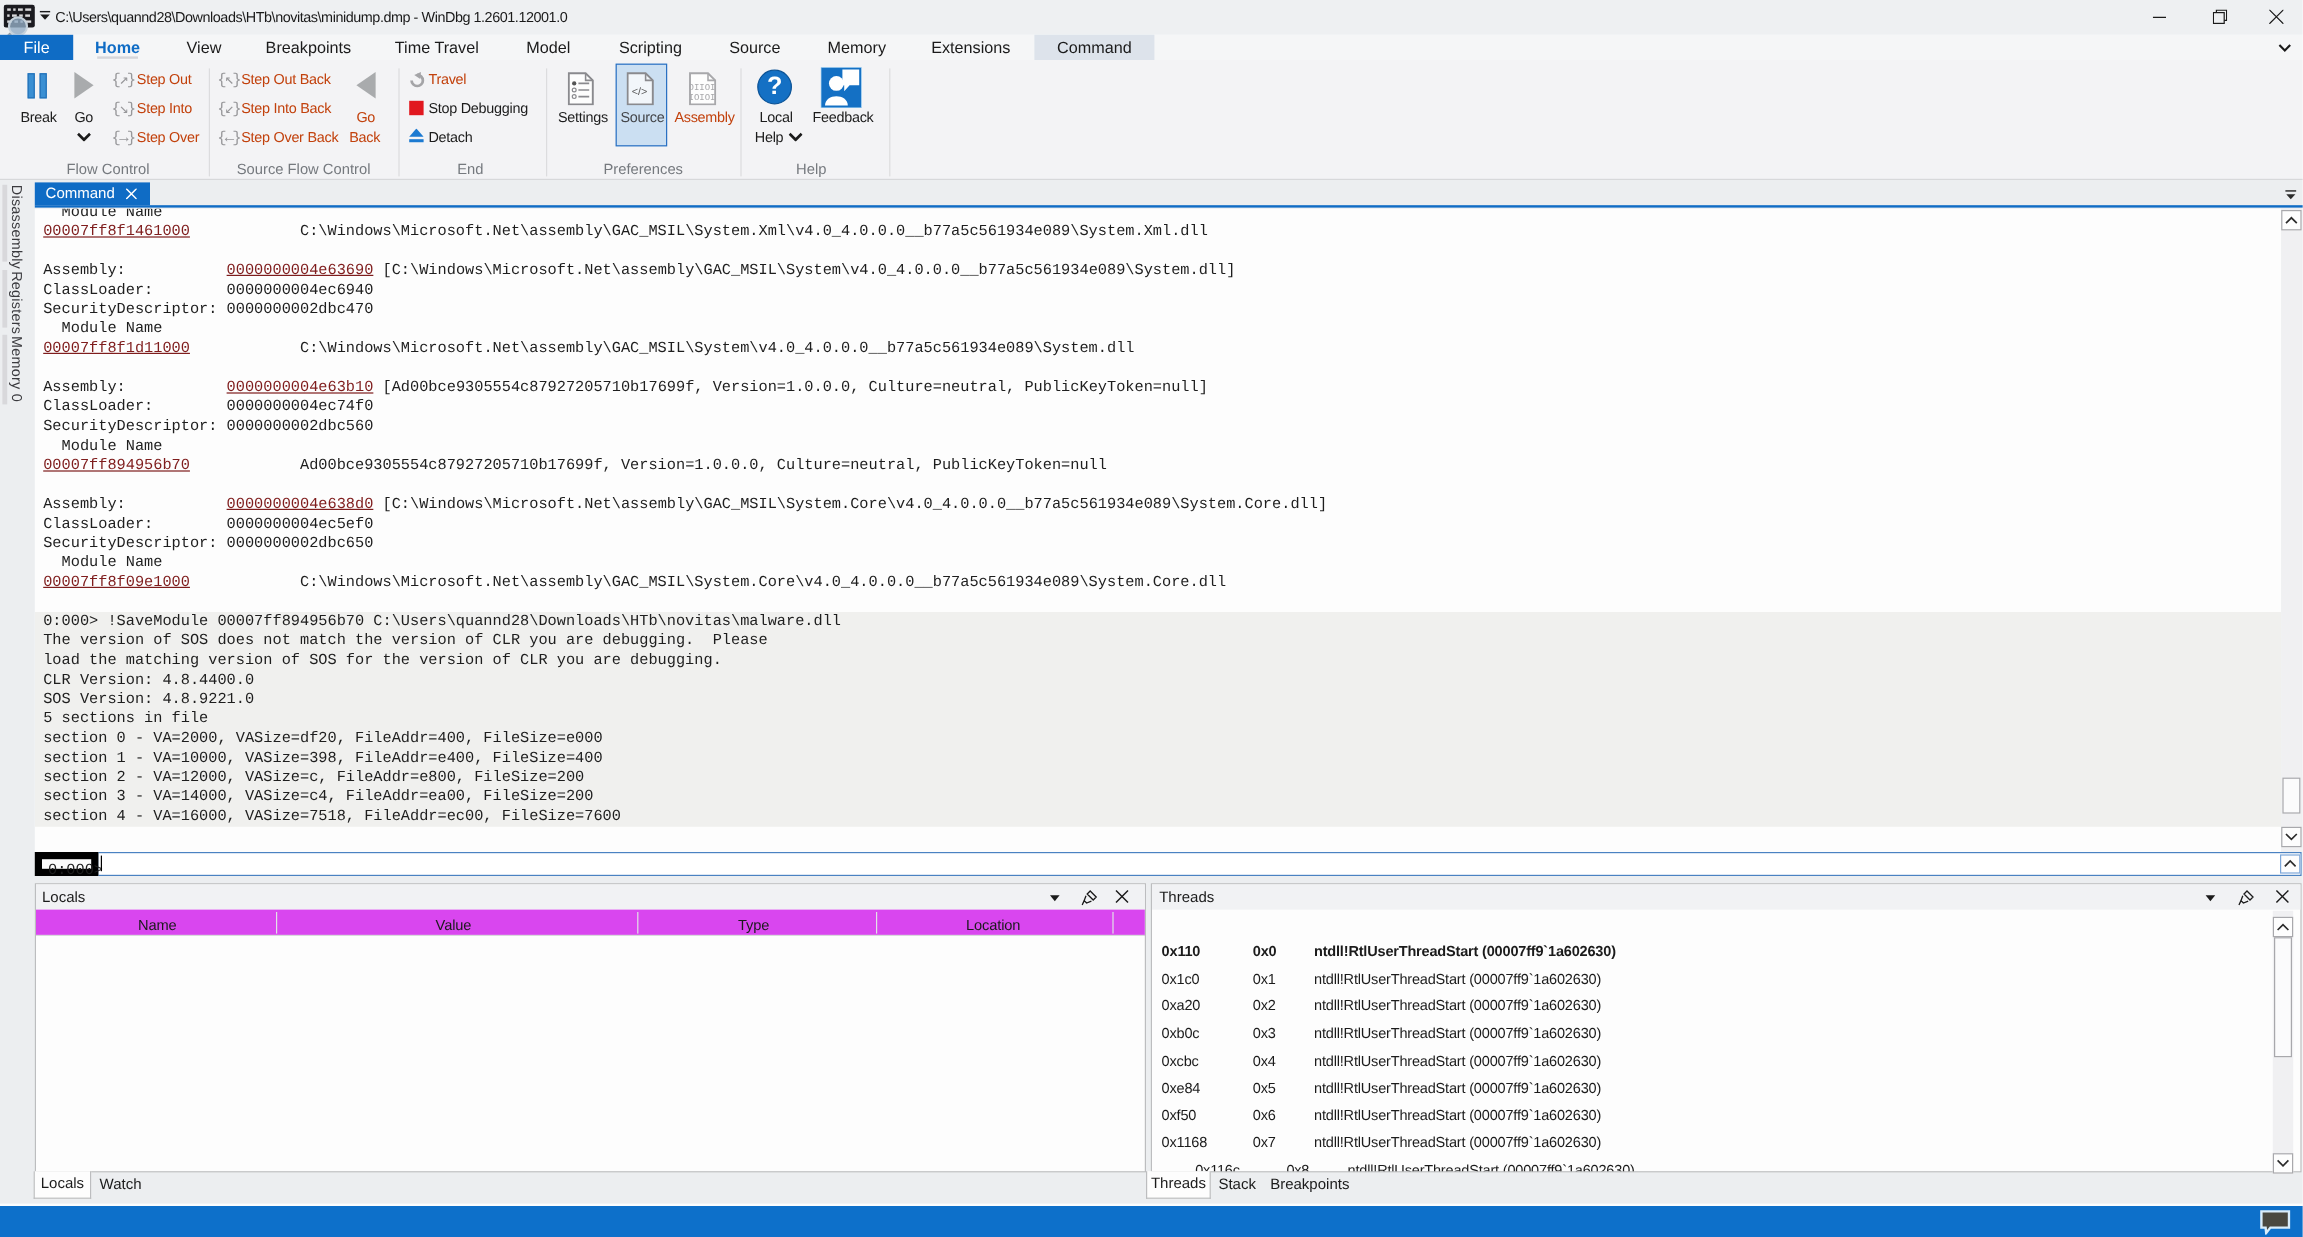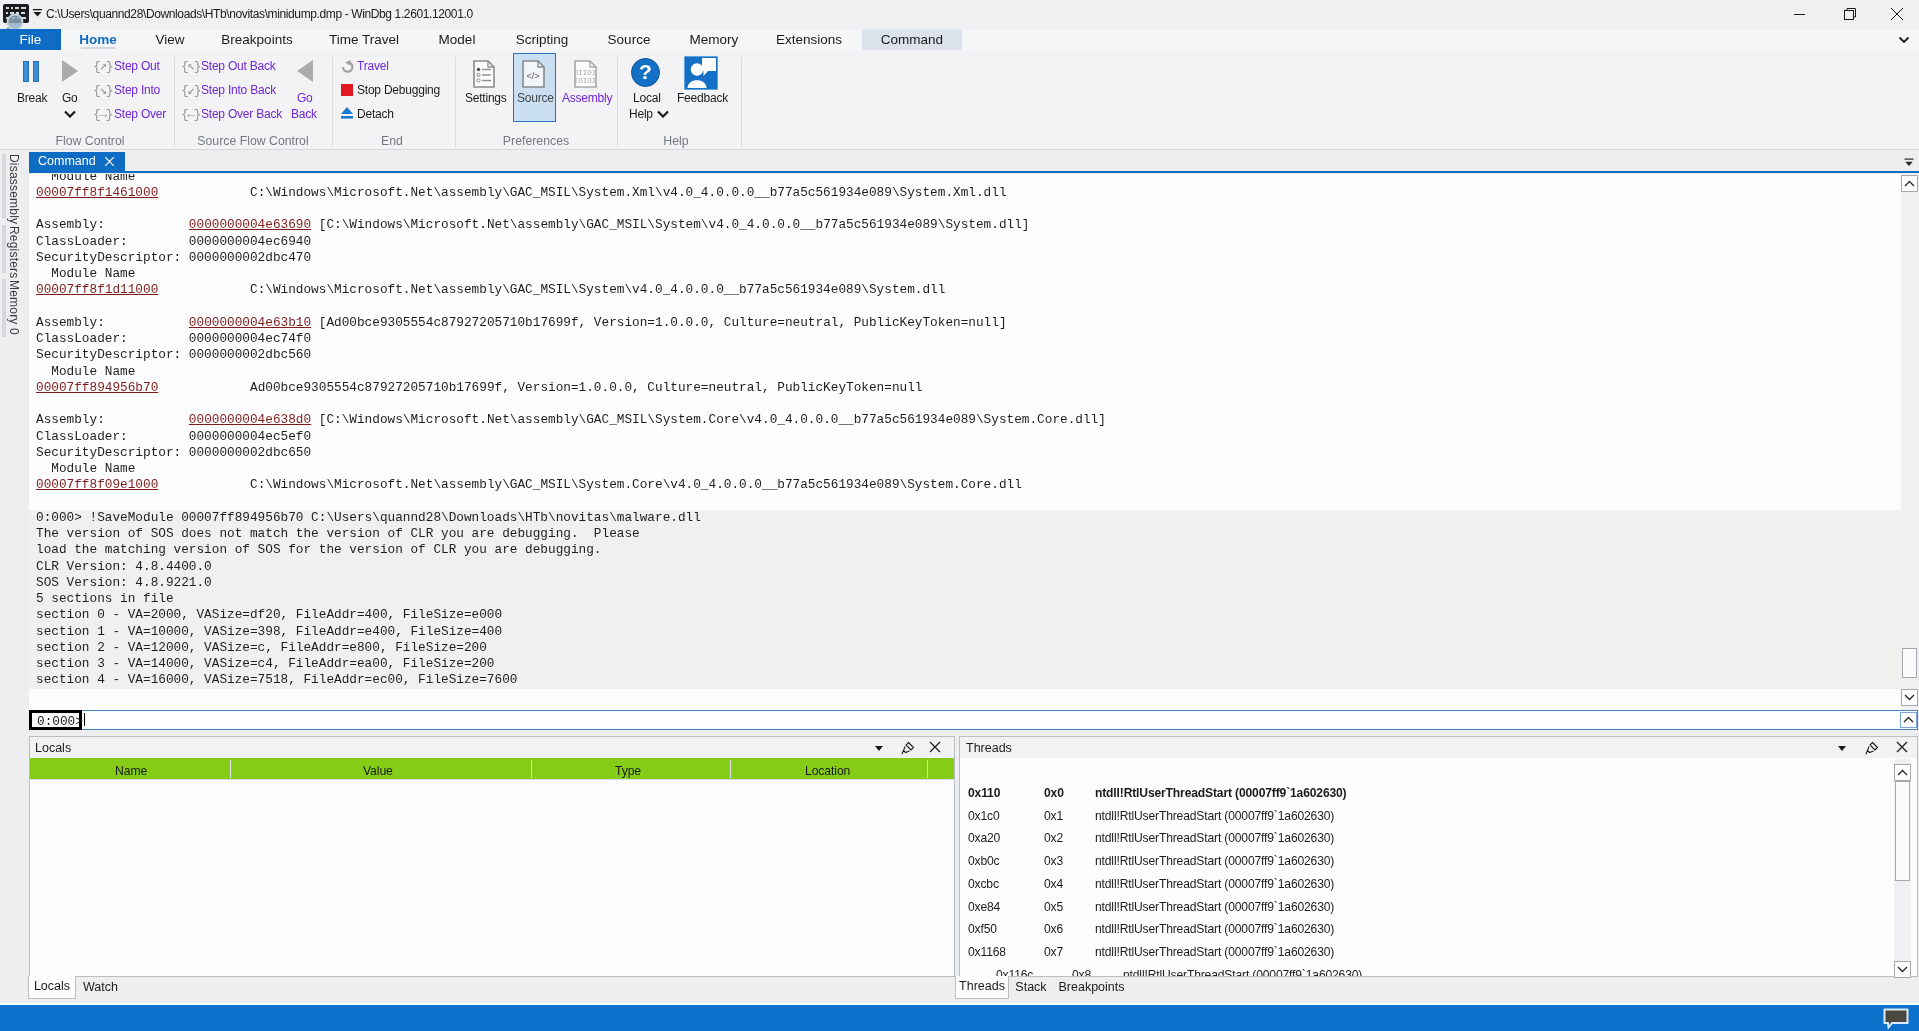--- a/index.html
+++ b/index.html
@@ -17,21 +17,21 @@
 #filetab { left:0; top:29px; width:61px; height:21px; background:#0f6cc5; color:#fff; text-align:center; line-height:21px; font-size:13.5px; }
 .mitem { top:29px; height:21px; line-height:21px; font-size:13.5px; color:#1b1b1b; text-align:center; white-space:nowrap; }
 #m-home { color:#0f6cc5; font-weight:700; }
 #m-cmd { background:#dde3eb; }
 #ribcollapse { left:1898px; top:36px; }
 
 #ribbon { left:0; top:50px; width:1919px; height:100px; background:#f3f3f5; border-bottom:1px solid #d7d8da; }
 .rsep { top:57px; width:1px; height:90px; background:#dcdcde; }
 .rlabel { top:134px; font-size:12.3px; color:#75797e; text-align:center; transform:translateX(-50%); white-space:nowrap; }
 .rtext { font-size:12px; letter-spacing:-0.22px; color:#1c1c1c; white-space:nowrap; }
-.rtext.dis { color:#6d28d9; }
+.rtext.dis { color:#c2410c; }
 .pbar { top:61px; width:5.5px; height:21px; background:#3a8fd3; border:1px solid #2471b8; }
 .tri-r { width:0; height:0; border-top:11px solid transparent; border-bottom:11px solid transparent; border-left:16px solid #a9abad; }
 .tri-l { width:0; height:0; border-top:11px solid transparent; border-bottom:11px solid transparent; border-right:16px solid #a9abad; }
 .srow { height:16px; display:flex; align-items:center; }
 .sicon { font-family:"Liberation Mono",monospace; font-size:13px; color:#97979a; letter-spacing:-1.5px; width:17px; display:inline-block; }
 
 #dock { left:0; top:150px; width:1919px; height:855px; background:#eceef0; }
 .vtabstrip { background:#d8d8db; }
 .vtabtxt { writing-mode:vertical-rl; font-size:12px; color:#3a3a3e; letter-spacing:0.2px; }
 
@@ -40,27 +40,27 @@
 #console { left:29px; top:23.5px; width:1872px; height:536.5px; background:#fdfdfd; overflow:hidden; }
 #cmdblock { left:0px; top:336.4px; width:1872px; height:178.8px; background:#f0f0ee; }
 #contxt { left:7px; top:-4.9px; font-family:"Liberation Mono",monospace; font-size:12.74px; line-height:16.25px; color:#1e1e1e; white-space:pre; }
 #contxt a { color:#7f1d1d; text-decoration:underline; }
 
 .sbtrack { background:#f0f0f2; }
 .sbbtn { position:absolute; width:17px; height:17px; background:#fdfdfd; border:1px solid #a8a8ac; display:flex; align-items:center; justify-content:center; }
 .sbthumb { position:absolute; width:15px; background:#fbfbfc; border:1px solid #a8a8ac; }
 
 #inrow { left:81px; top:559.5px; width:1837px; height:20px; background:#fff; border:1.5px solid #4a82c2; }
-#prompt { left:29px; top:559.5px; width:52.5px; height:20px; background:#fbfbfb; border:3px solid #000000; font-family:"Liberation Mono",monospace; font-size:12.74px; color:#1e1e1e; line-height:17px; padding-left:5px; }
+#prompt { left:29px; top:559.5px; width:52.5px; height:20px; background:#fbfbfb; border:6px solid #000000; font-family:"Liberation Mono",monospace; font-size:12.74px; color:#1e1e1e; line-height:17px; padding-left:5px; }
 #caret { left:84px; top:563px; width:1px; height:13px; background:#000; }
 #inbtn { left:1900px; top:561.5px; width:17px; height:16px; background:#fdfdfd; border:1px solid #7da7d9; display:flex; align-items:center; justify-content:center; }
 
 .panel { background:#fdfdfd; border:1px solid #bcbdbf; }
 .ptitle { left:0; top:0; right:0; height:21px; background:#f1f2f4; font-size:12.5px; color:#1b1b1b; }
-.pcolhdr { position:absolute; left:0; top:21px; right:0; height:22px; background:#84cc16; border-bottom:1px solid #d9d9dc; font-size:12.2px; letter-spacing:-0.1px; color:#1b1b1b; }
+.pcolhdr { position:absolute; left:0; top:21px; right:0; height:22px; background:#d946ef; border-bottom:1px solid #d9d9dc; font-size:12.2px; letter-spacing:-0.1px; color:#1b1b1b; }
 .cdiv { position:absolute; top:2px; width:1px; height:18px; background:#e2e2e6; }
 .ptab { position:absolute; top:0; height:22px; line-height:21px; font-size:12.5px; color:#1b1b1b; text-align:center; }
 .ptab.active { background:#fdfdfd; border:1px solid #bcbdbf; border-top:none; height:23px; margin-top:-1px; }
 .pico { position:absolute; top:4px; }
 
 .trow { position:absolute; left:0; width:100%; height:23px; font-size:12.1px; letter-spacing:-0.15px; color:#1b1b1b; }
 .trow span { position:absolute; top:6px; }
 
 #statusbar { left:0; top:1005px; width:1919px; height:26px; background:#0d70ca; }
 </style>

